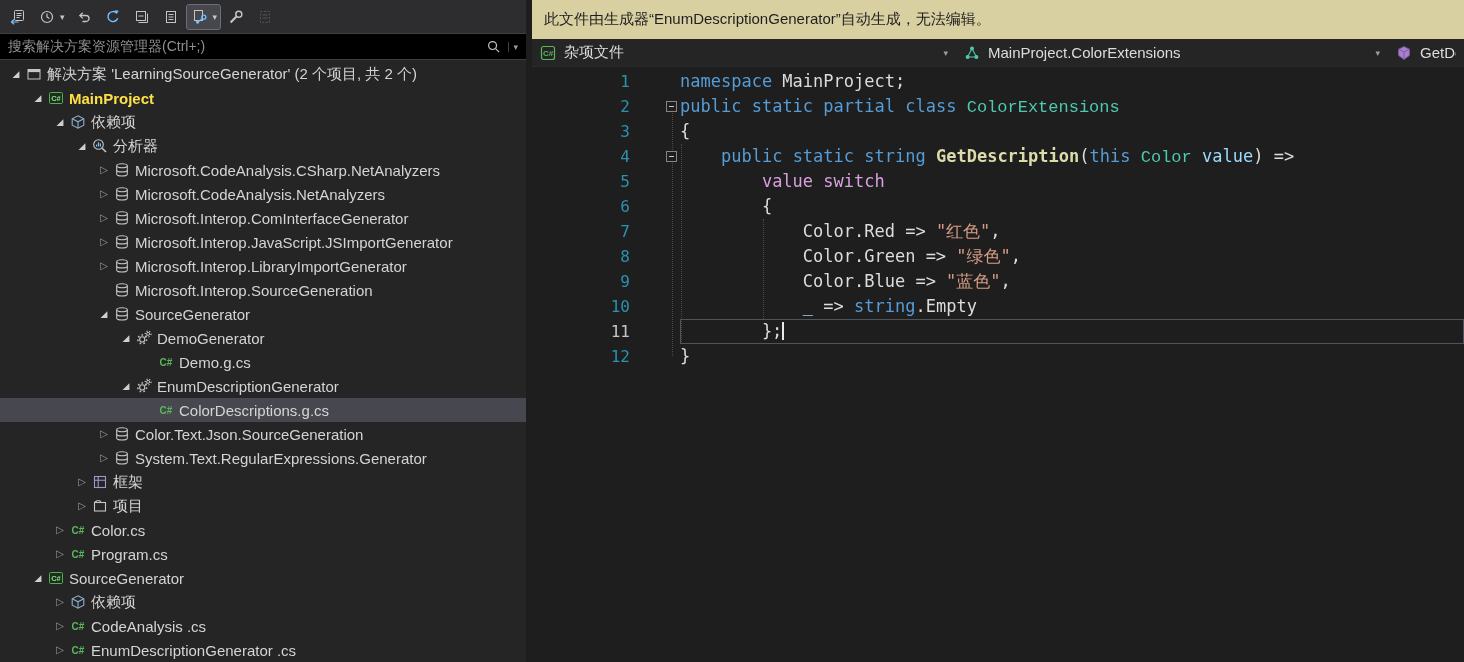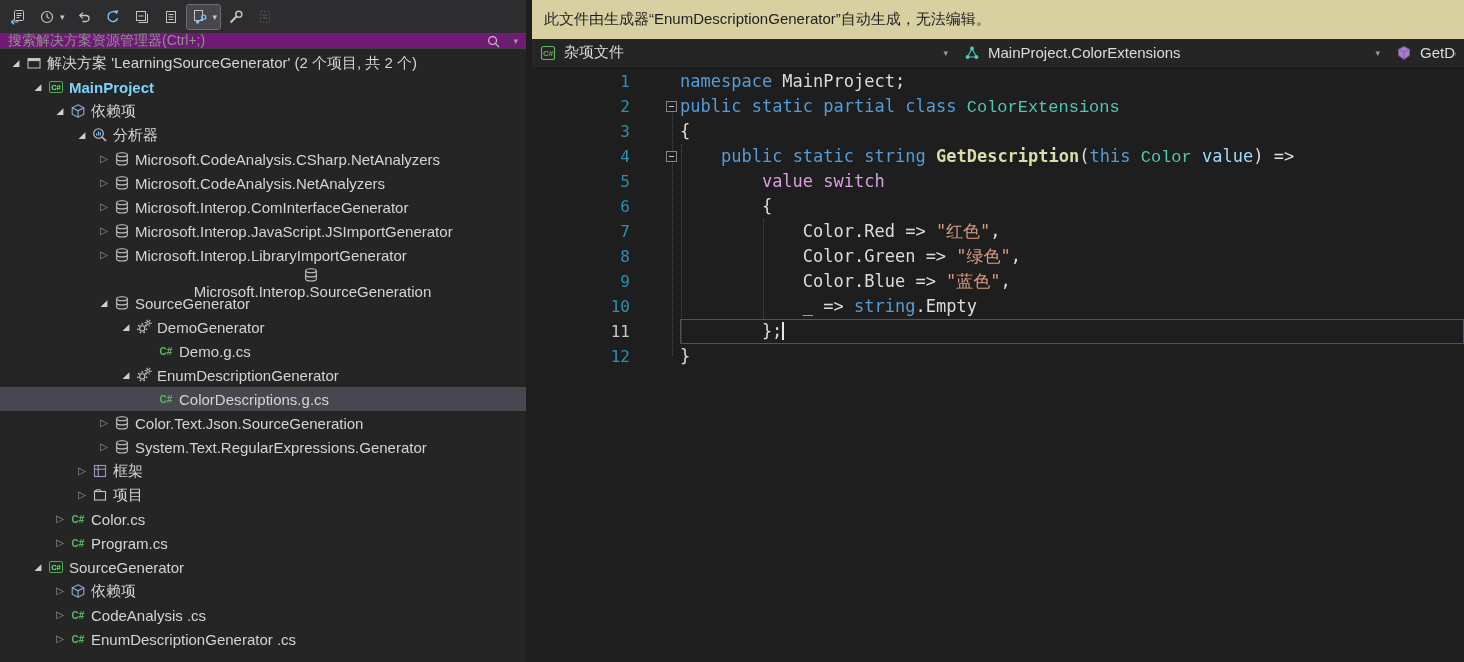--- a/index.html
+++ b/index.html
@@ -17,37 +17,37 @@
   .se-toolbar {
     height:33px; flex:none; background:var(--toolbar-bg,#2d2d30);
     display:flex; align-items:center; padding:0 5px; gap:3px;
   }
   .tbtn { height:24px; display:flex; align-items:center; padding:1px 3px; border-radius:2px; }
   .tbtn.active { background:#46464d; outline:1px solid #6e6e78; }
   .tbtn.disabled { opacity:.5; }
   .dd { color:#c5c5c5; font-size:9px; margin-left:3px; }
 
   .se-search {
-    height:16px; flex:none; background:#701a75;
+    height:27px; flex:none; background:#000000;
     border-top:1px solid #3f3f46; border-bottom:1px solid #3f3f46;
     display:flex; align-items:center; padding:0 8px; gap:7px;
   }
   .search-placeholder { color:#8f8f8f; font-size:14px; white-space:nowrap; }
   .sicon { margin-left:auto; display:flex; align-items:center; }
   .sdd { color:#9d9d9d; font-size:9px; padding-left:4px; border-left:1px solid #3f3f46; }
 
   .tree { flex:1; overflow:hidden; padding-top:2px; }
   .trow { height:24px; display:flex; align-items:center; white-space:nowrap; }
   .trow.sel { background:var(--selection-bg,#474750); }
   .arrow { width:16px; flex:none; text-align:center; font-size:9px; line-height:24px; }
   .arrow.exp { color:#d0d0d0; }
   .arrow.col { color:#9a9a9a; font-size:10px; }
   .ico { width:20px; flex:none; display:flex; justify-content:center; align-items:center; }
   .tlabel { margin-left:3px; color:#d4d4d4; font-size:15px; }
-  .tlabel.bold { font-weight:bold; color:#7dd3fc; }
+  .tlabel.bold { font-weight:bold; color:#fde047; }
 
   .splitter { width:6px; flex:none; background:#1e1e1e; }
 
   
   .editor { flex:1; display:flex; flex-direction:column; min-width:0; }
   .infobar {
     height:39px; flex:none; background:var(--info-bar-bg,#d9d0a2);
     color:var(--info-bar-fg,#1e1e1e); font-size:15px;
     display:flex; align-items:center; padding-left:12px; white-space:nowrap; overflow:hidden;
   }
@@ -281,21 +281,21 @@
           <span class="arrow col">▷</span>
           <span class="ico">
             <svg width="16" height="16" viewBox="0 0 16 16">
               <ellipse cx="8" cy="3.8" rx="5.3" ry="2" fill="none" stroke="#c5c5c5" stroke-width="1.1"></ellipse>
               <path d="M2.7 3.8 V12 c0 1.1 2.4 2 5.3 2 s5.3 -0.9 5.3 -2 V3.8" fill="none" stroke="#c5c5c5" stroke-width="1.1"></path>
               <path d="M2.7 7.9 c0 1.1 2.4 2 5.3 2 s5.3 -0.9 5.3 -2" fill="none" stroke="#c5c5c5" stroke-width="1.1"></path>
             </svg>
           </span>
           <span class="tlabel">Microsoft.Interop.LibraryImportGenerator</span>
         </div>
-        <div class="trow" style="padding-left: 96px; flex-direction: column;">
+        <div class="trow" style="padding-left: 96px;">
           <span class="arrow"></span>
           <span class="ico">
             <svg width="16" height="16" viewBox="0 0 16 16">
               <ellipse cx="8" cy="3.8" rx="5.3" ry="2" fill="none" stroke="#c5c5c5" stroke-width="1.1"></ellipse>
               <path d="M2.7 3.8 V12 c0 1.1 2.4 2 5.3 2 s5.3 -0.9 5.3 -2 V3.8" fill="none" stroke="#c5c5c5" stroke-width="1.1"></path>
               <path d="M2.7 7.9 c0 1.1 2.4 2 5.3 2 s5.3 -0.9 5.3 -2" fill="none" stroke="#c5c5c5" stroke-width="1.1"></path>
             </svg>
           </span>
           <span class="tlabel">Microsoft.Interop.SourceGeneration</span>
         </div>

